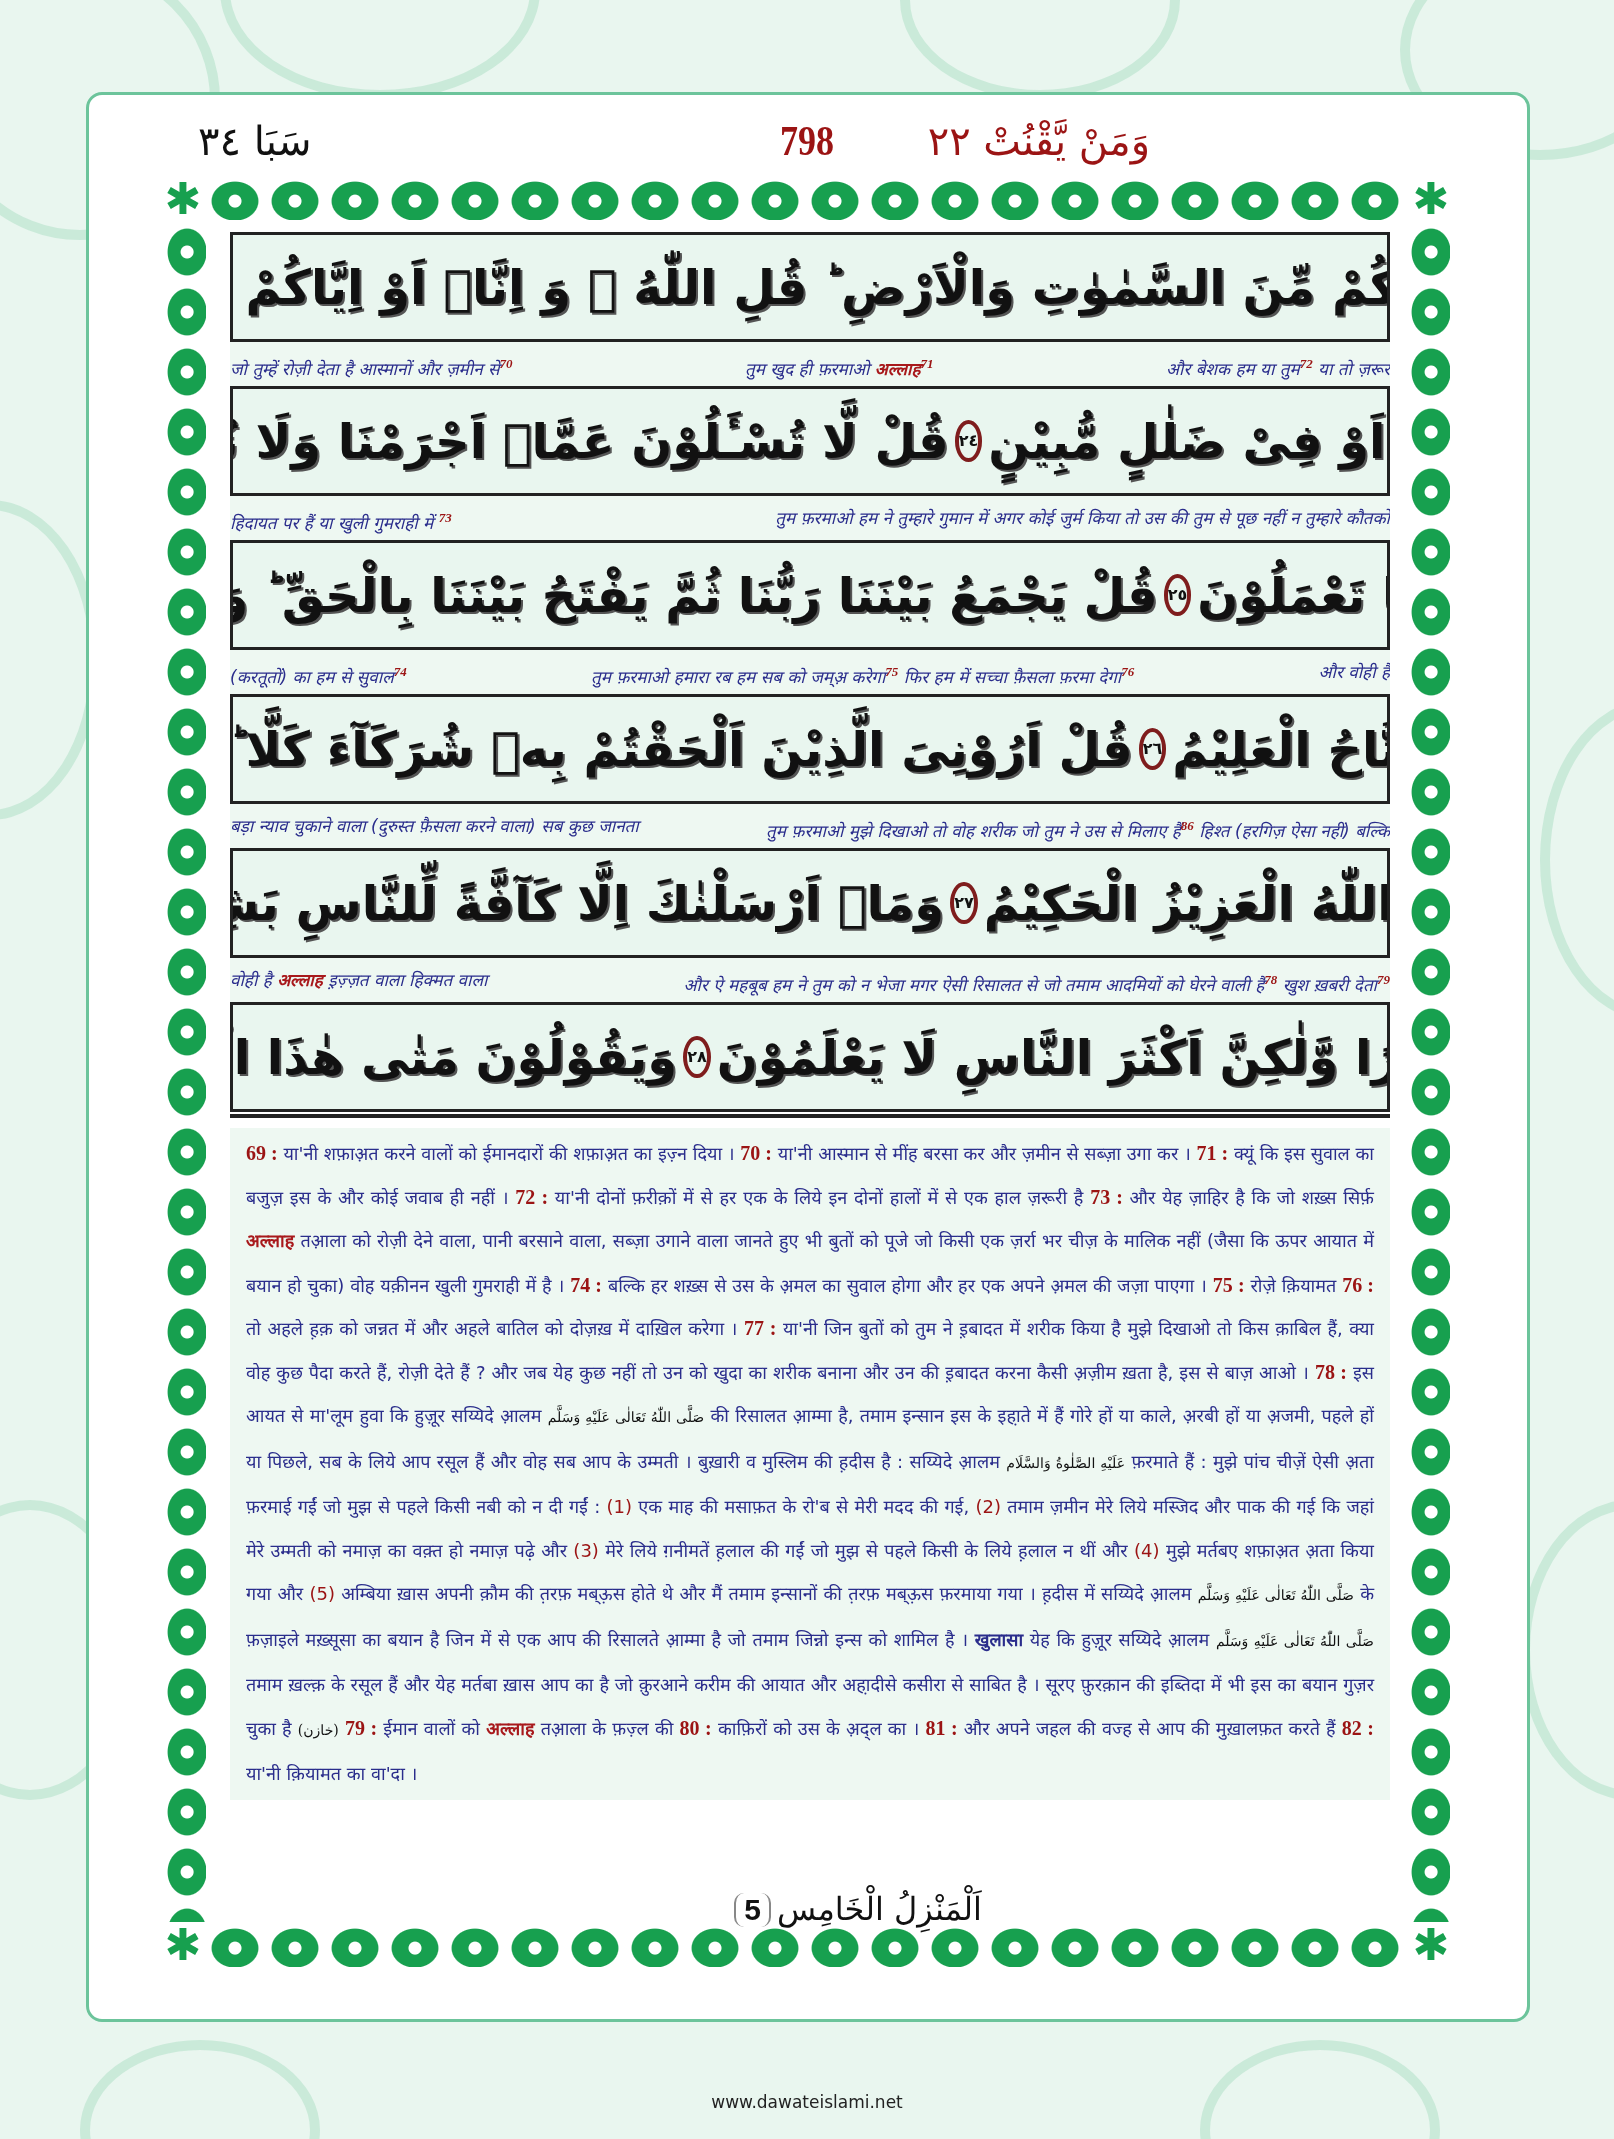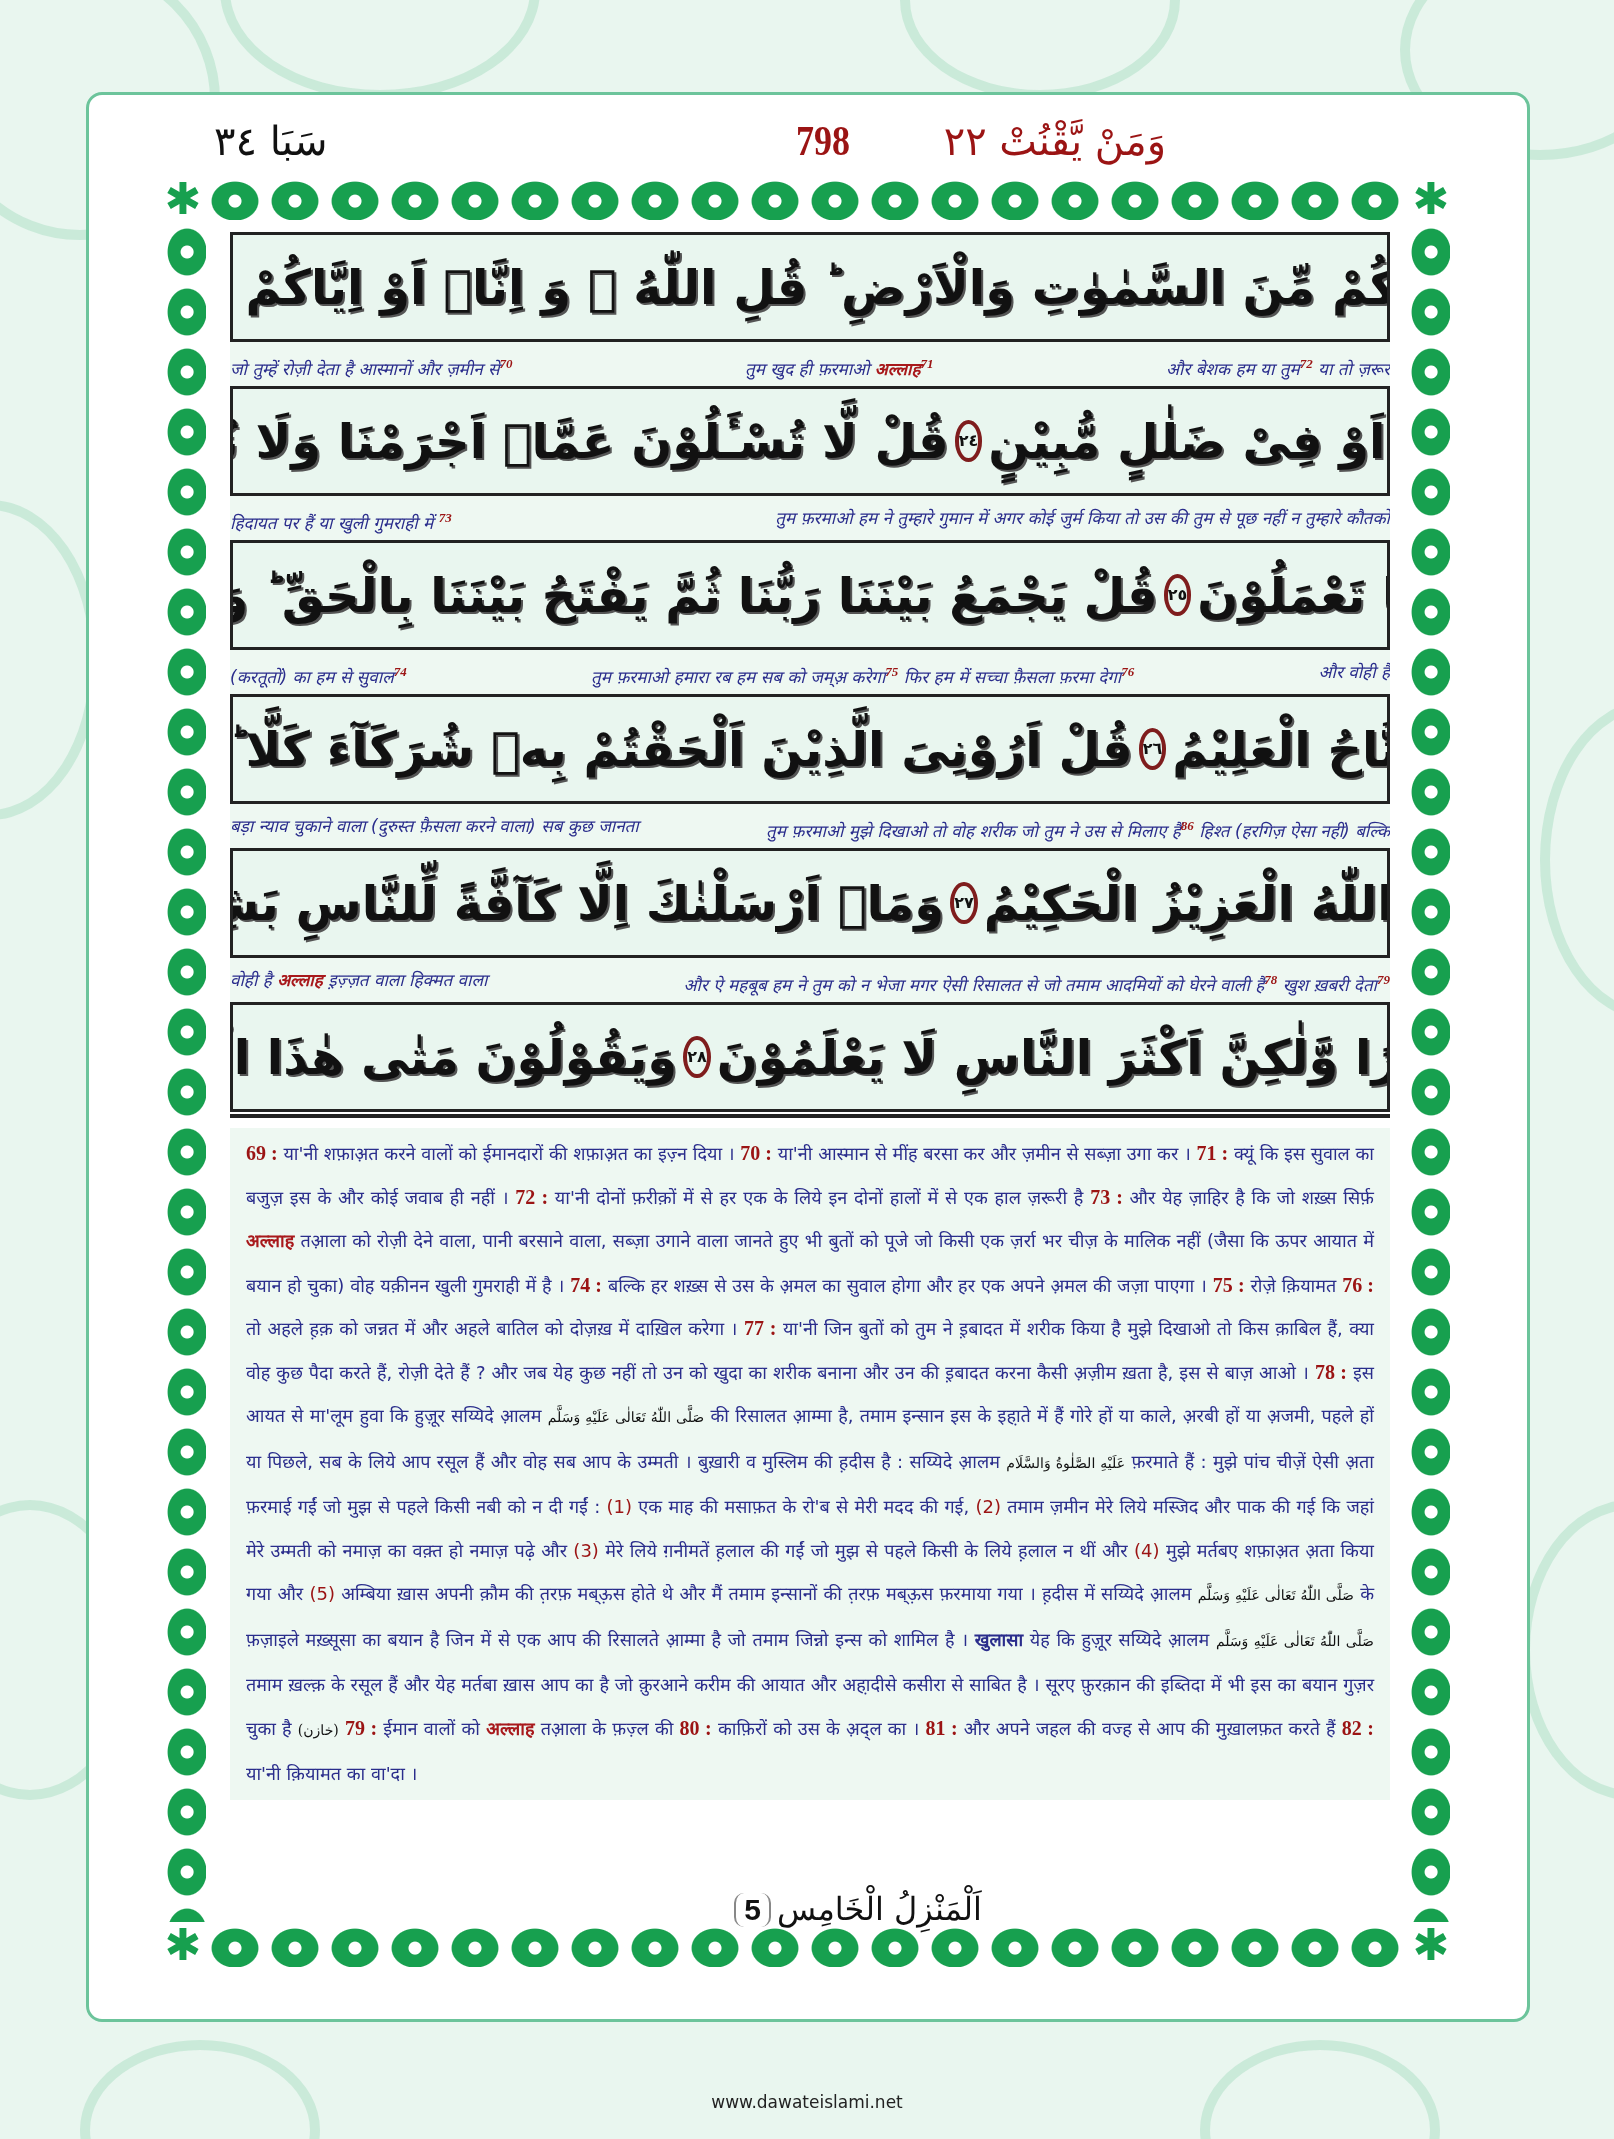--- a/index.html
+++ b/index.html
@@ -7,21 +7,21 @@
     width:1614px; height:2139px; position:relative; overflow:hidden;
     background:#e9f6ef;
     font-family:"DejaVu Sans", sans-serif;
   }
   
   .bg-swirl { position:absolute; border:10px solid #bfe6d1; border-radius:50%; opacity:.75; }
   .page {
     position:absolute; left:86px; top:92px; width:1444px; height:1930px;
     background:#ffffff; border:3px solid #6cc49b; border-radius:16px; box-sizing:border-box;
   }
-  .running-head { position:absolute; top:118px; left:16px; width:1368px; height:60px; }
+  .running-head { position:absolute; top:118px; left:0; width:1368px; height:60px; }
   .rh-left { position:absolute; left:198px; top:0; font-family:"DejaVu Serif", serif; font-size:40px; color:#111; direction:rtl; }
   .rh-center { position:absolute; left:0; width:1614px; text-align:center; top:2px; font-family:"Liberation Serif", serif; font-weight:bold; font-size:36px; color:#9b1414; transform:scaleY(1.2); }
   .rh-right { position:absolute; right:218px; top:0; font-family:"DejaVu Serif", serif; font-size:40px; color:#9b1414; direction:rtl; }
 
   
   .orn { position:absolute; background-color:#17a04f; }
   .orn-h {
     height:42px;
     background:
       radial-gradient(circle at 50% 55%, #ffffff 0 6px, transparent 7px),

